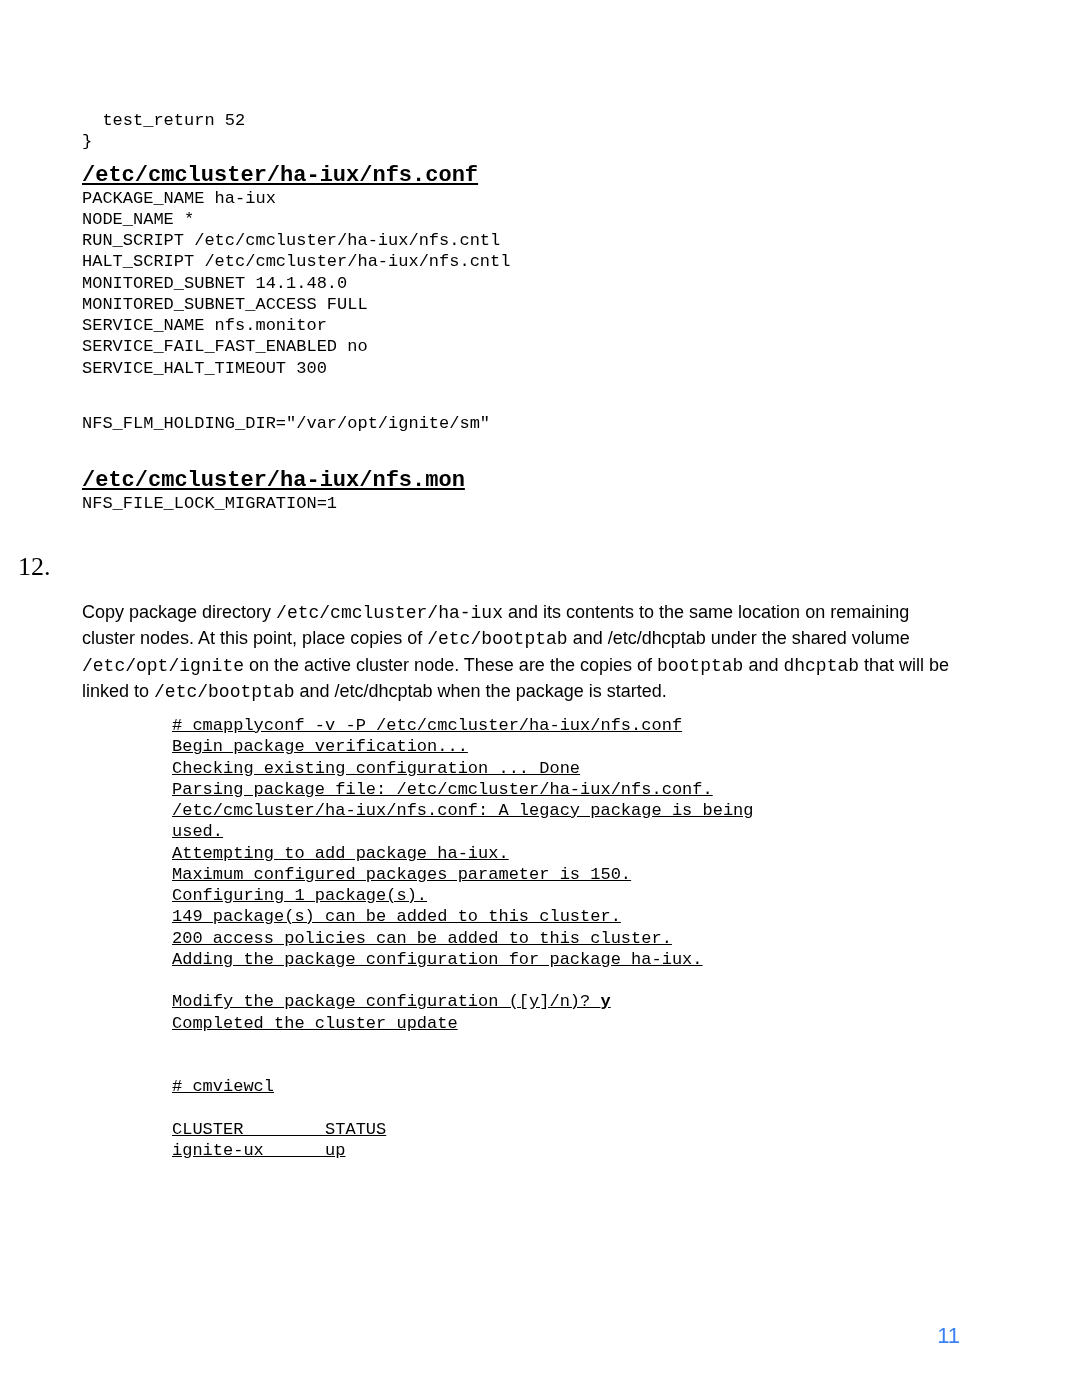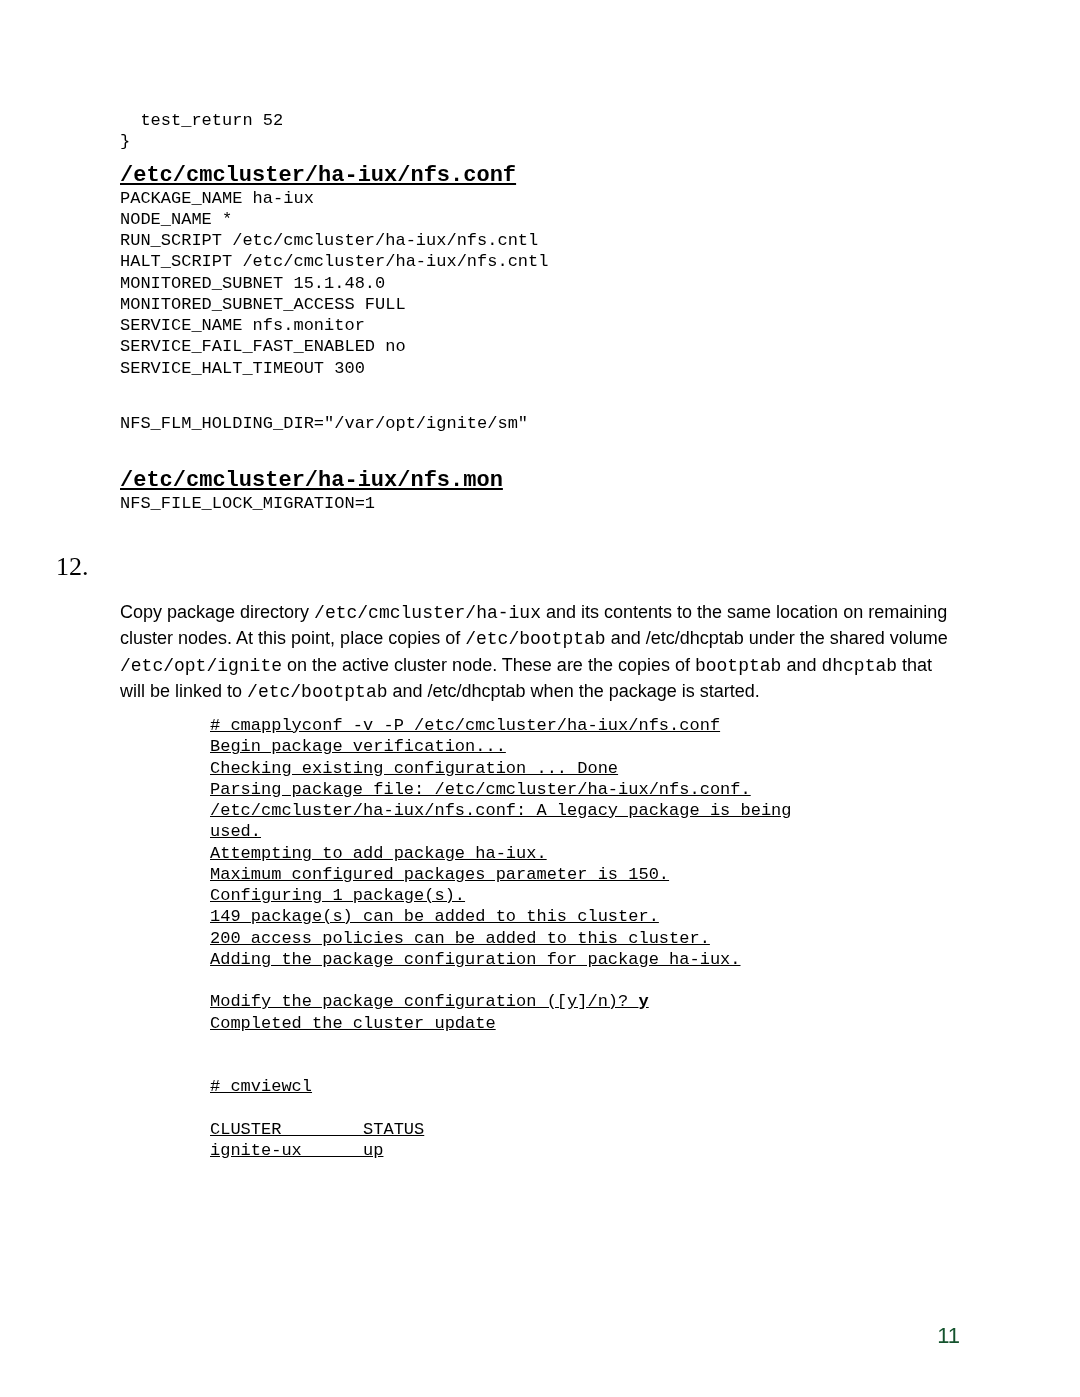--- a/index.html
+++ b/index.html
@@ -7,21 +7,21 @@
     padding: 0;
     background: #ffffff;
     font-family: Arial, Helvetica, sans-serif;
     color: #000;
   }
   .page {
     width: 1080px;
     height: 1397px;
     position: relative;
     box-sizing: border-box;
-    padding: 110px 120px 60px 120px;
+    padding: 110px 120px 60px 82px;
   }
   .mono {
     font-family: "Courier New", Courier, monospace;
     font-size: 17px;
     line-height: 1.25;
     white-space: pre;
   }
   .mono-inline {
     font-family: "Courier New", Courier, monospace;
   }
@@ -51,21 +51,21 @@
     margin-bottom: 10px;
   }
   .indent-block {
     margin-left: 90px;
     text-decoration: underline;
   }
   .page-number {
     position: absolute;
     bottom: 48px;
     right: 120px;
-    color: #14532d;
+    color: #3b82f6;
     font-size: 22px;
     font-family: Arial, Helvetica, sans-serif;
   }
   .leading-block {
     margin-left: 0;
   }
 </style>
 </head>
 <body>
 
@@ -74,21 +74,21 @@
   <div class="mono leading-block">  test_return 52
 }</div>
 
   <div style="height:10px"></div>
 
   <div class="file-header">/etc/cmcluster/ha-iux/nfs.conf</div>
   <div class="mono">PACKAGE_NAME ha-iux
 NODE_NAME *
 RUN_SCRIPT /etc/cmcluster/ha-iux/nfs.cntl
 HALT_SCRIPT /etc/cmcluster/ha-iux/nfs.cntl
-MONITORED_SUBNET 15.1.48.0
+MONITORED_SUBNET 14.1.48.0
 MONITORED_SUBNET_ACCESS FULL
 SERVICE_NAME nfs.monitor
 SERVICE_FAIL_FAST_ENABLED no
 SERVICE_HALT_TIMEOUT 300</div>
 
   <div style="height:34px"></div>
 
   <div class="mono">NFS_FLM_HOLDING_DIR="/var/opt/ignite/sm"</div>
 
   <div style="height:34px"></div>

